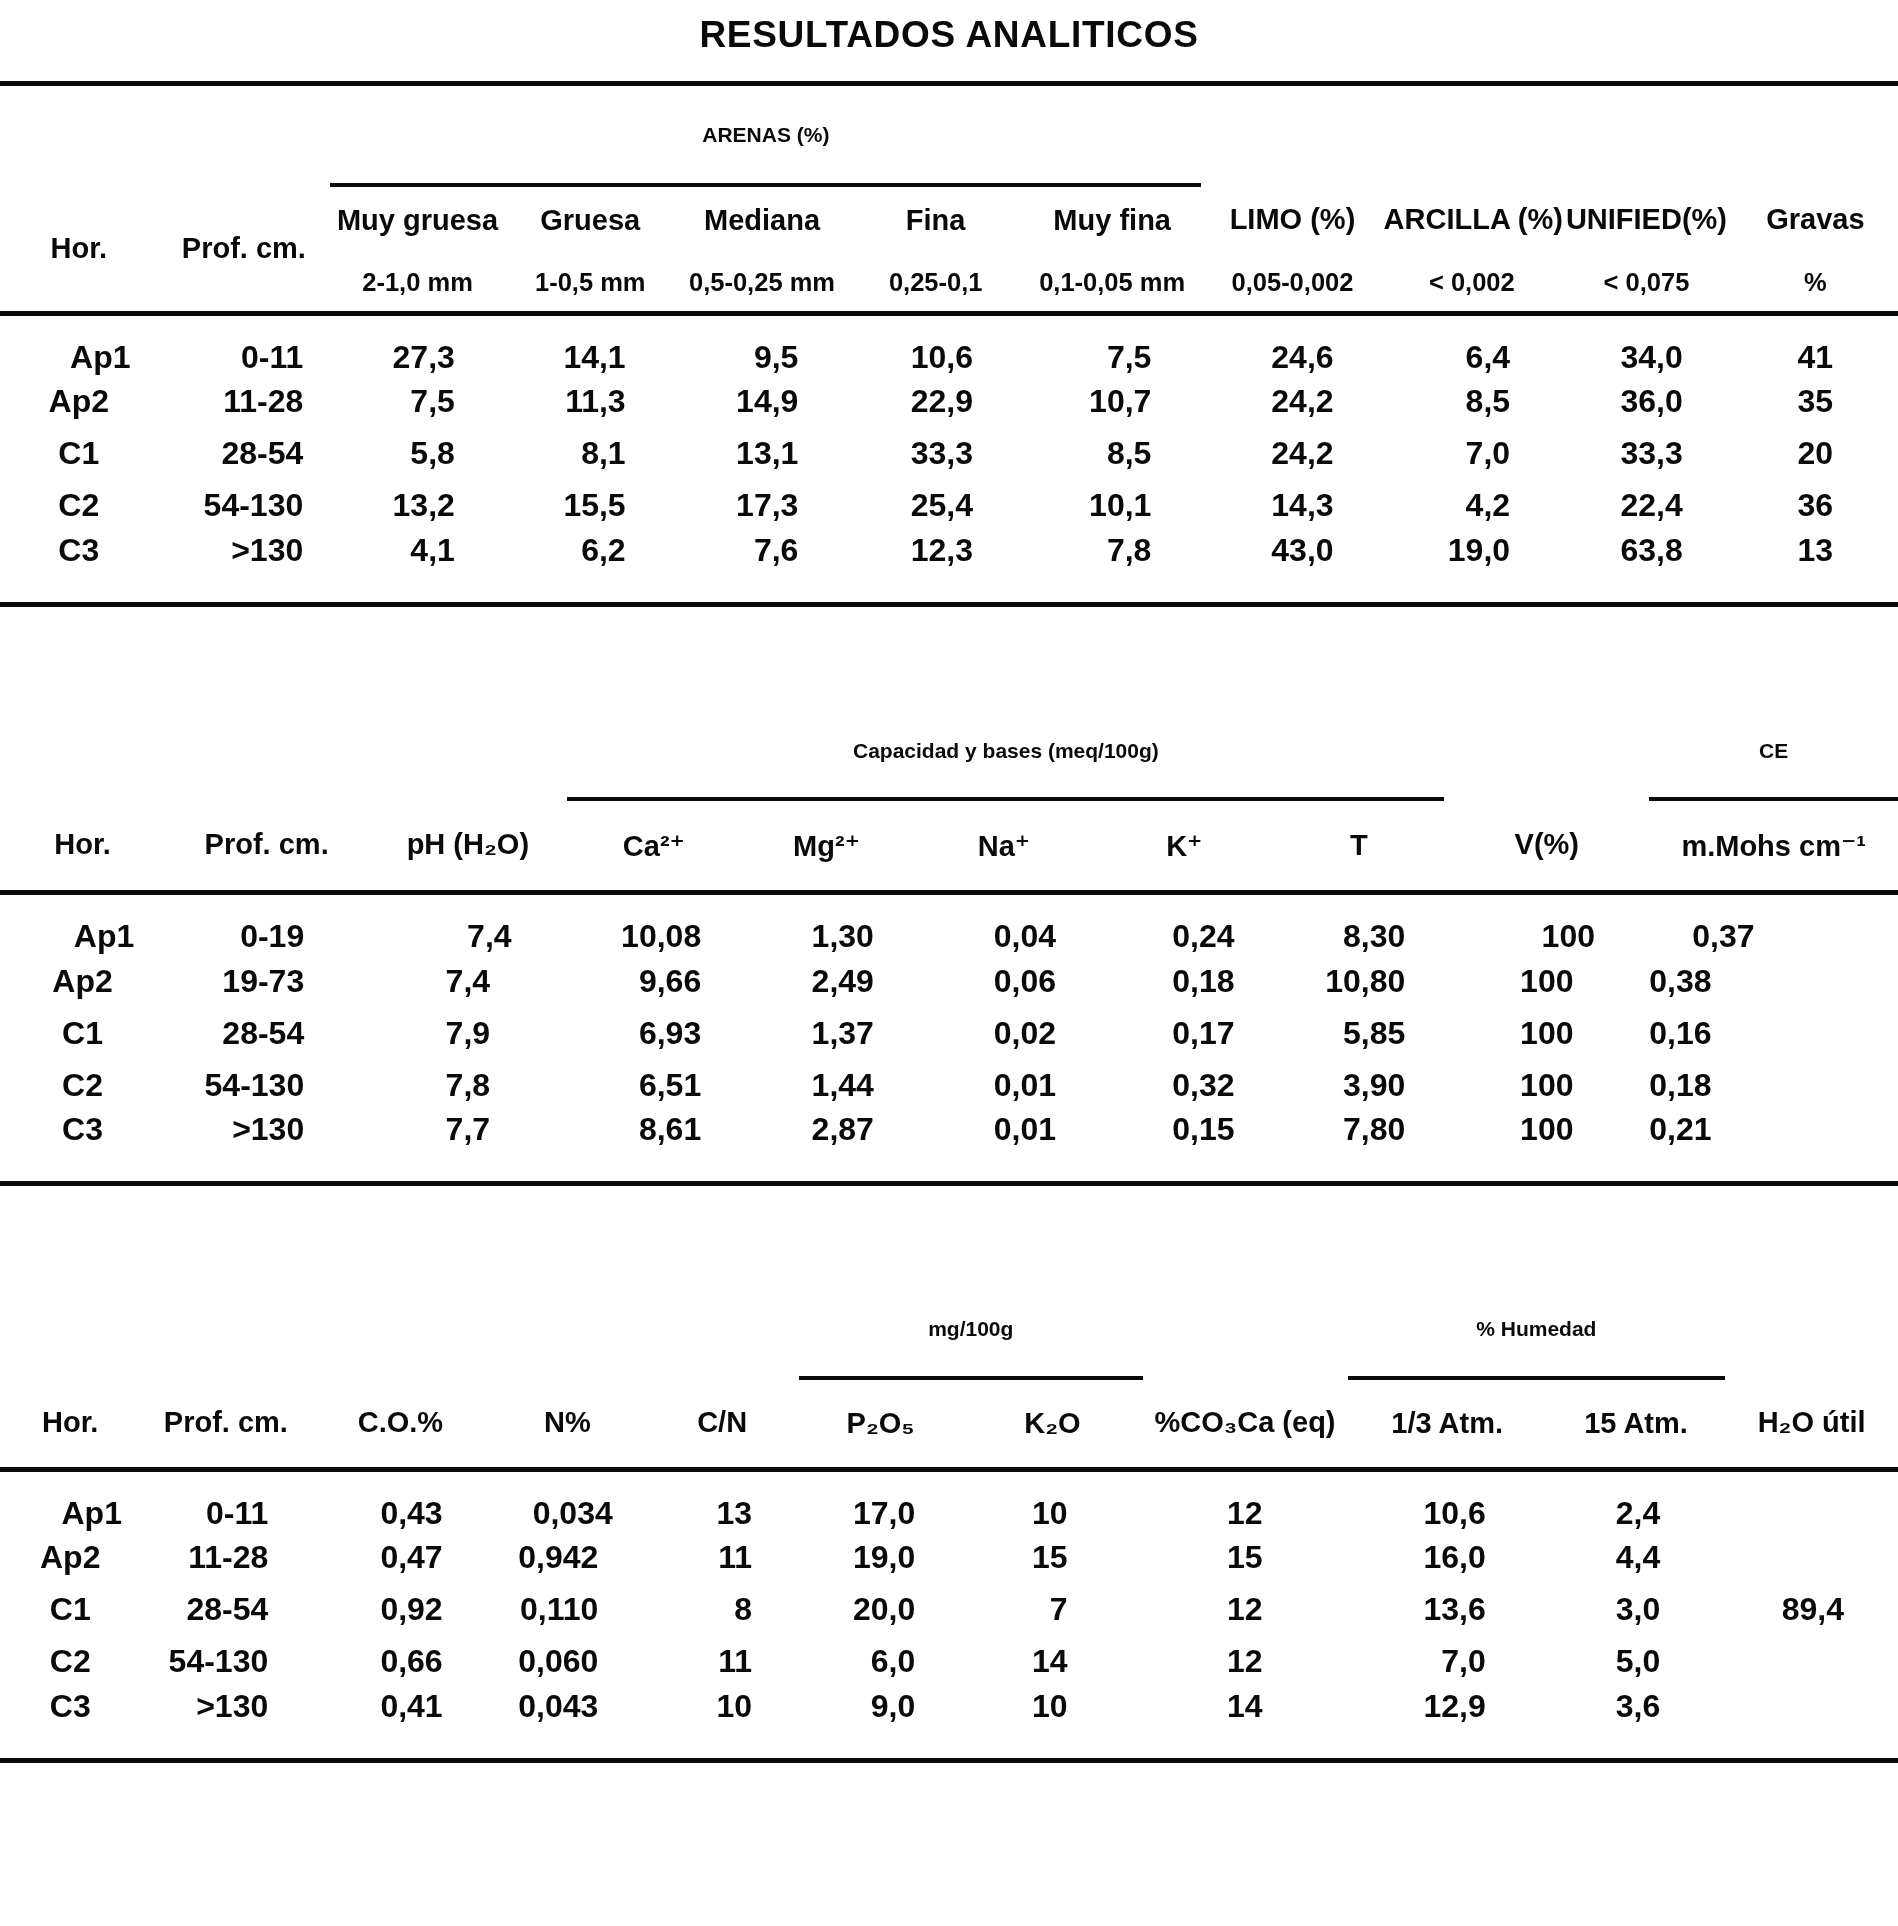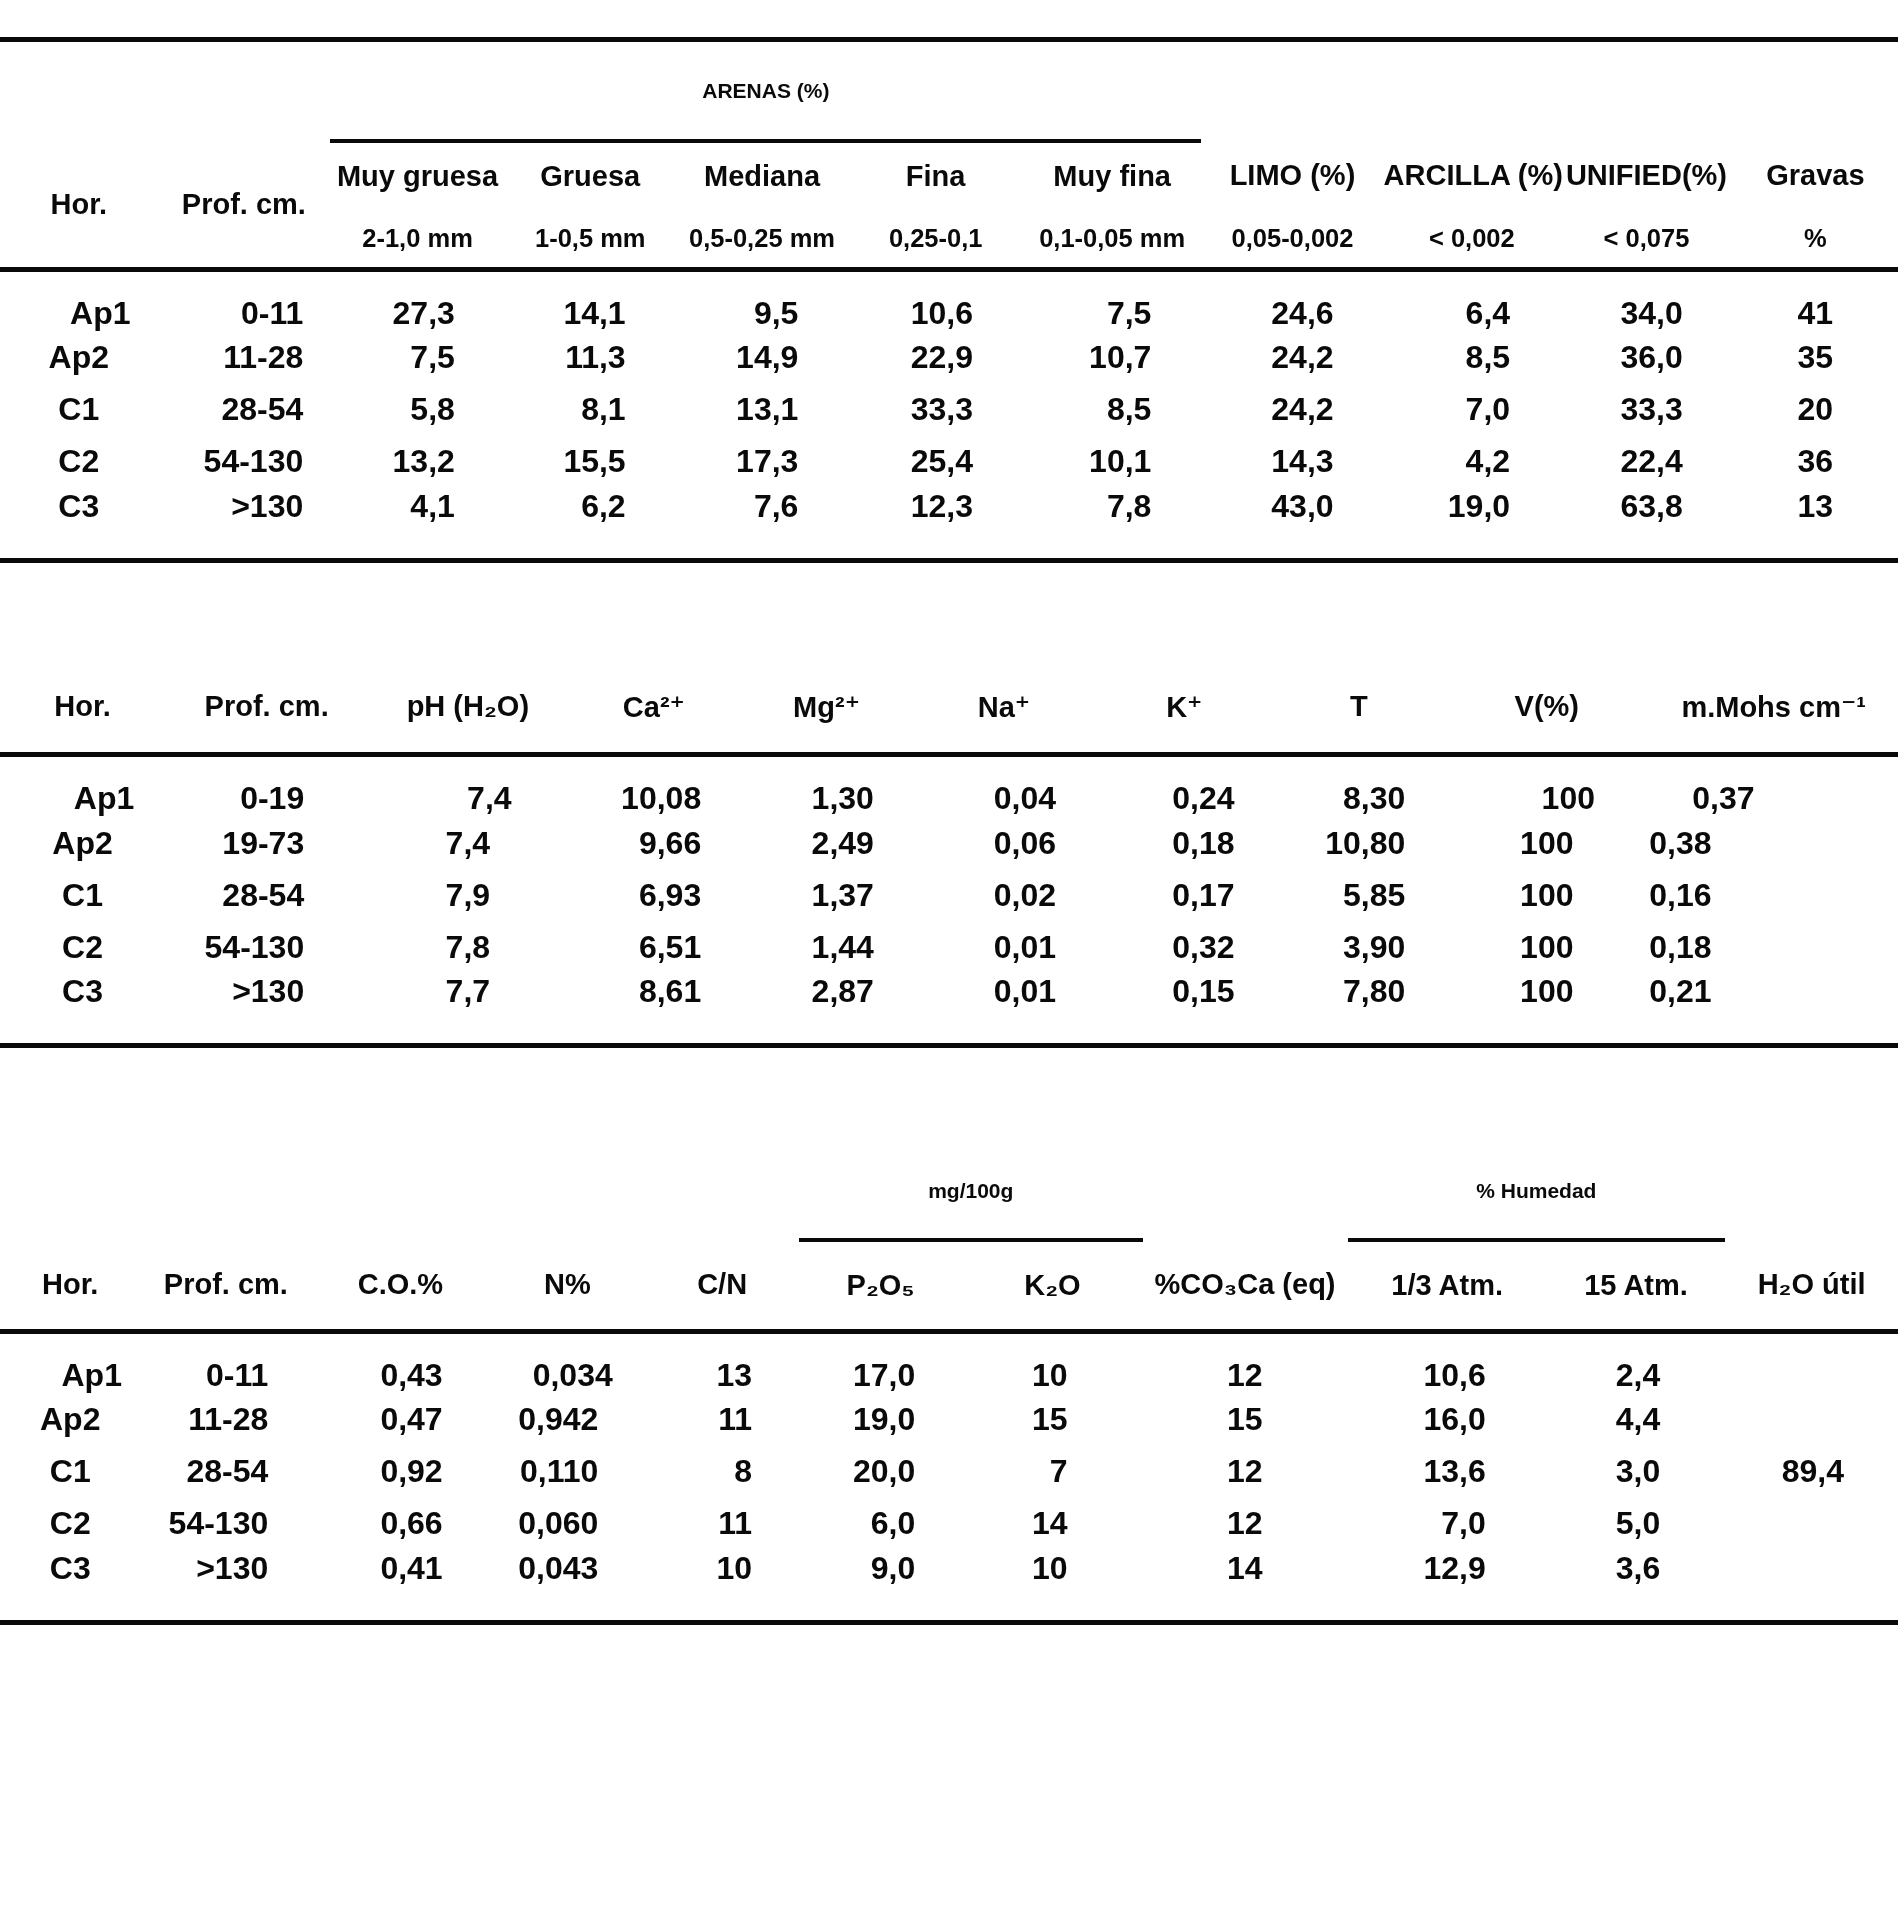--- a/index.html
+++ b/index.html
@@ -68,20 +68,21 @@
   .t3 td:nth-child(7) { padding-right:75px; }
   .t3 td:nth-child(8) { padding-right:85px; }
   .t3 td:nth-child(9) { padding-right:61px; }
   .t3 td:nth-child(10){ padding-right:65px; }
   .t3 td:nth-child(11){ padding-right:54px; }
 </style>
 </head>
 <body>
 
 <div class="title-block">
+  <div class="page-title">RESULTADOS ANALITICOS</div>
 </div>
 <div class="title-rule"></div>
 
 <table class="t1">
   <colgroup>
     <col style="width:8.3%">
       <col style="width:9.1%">
       <col style="width:9.2%">
       <col style="width:9.0%">
     <col style="width:9.1%">
@@ -199,20 +200,26 @@
       <col style="width:10.5%">
       <col style="width:9.1%">
     <col style="width:9.1%">
       <col style="width:9.6%">
       <col style="width:9.4%">
       <col style="width:9.0%">
     <col style="width:10.8%">
       <col style="width:13.1%">
   </colgroup>
   <thead>
+    <tr class="group-row">
+      <th colspan="3"></th>
+      <th colspan="5" class="spanner">Capacidad y bases (meq/100g)</th>
+      <th></th>
+      <th class="spanner">CE</th>
+    </tr>
     <tr class="name-row last-head">
       <th>Hor.</th>
       <th>Prof. cm.</th>
       <th>pH (H₂O)</th>
       <th>Ca²⁺</th>
       <th>Mg²⁺</th>
       <th>Na⁺</th>
       <th>K⁺</th>
       <th>T</th>
       <th>V(%)</th>

